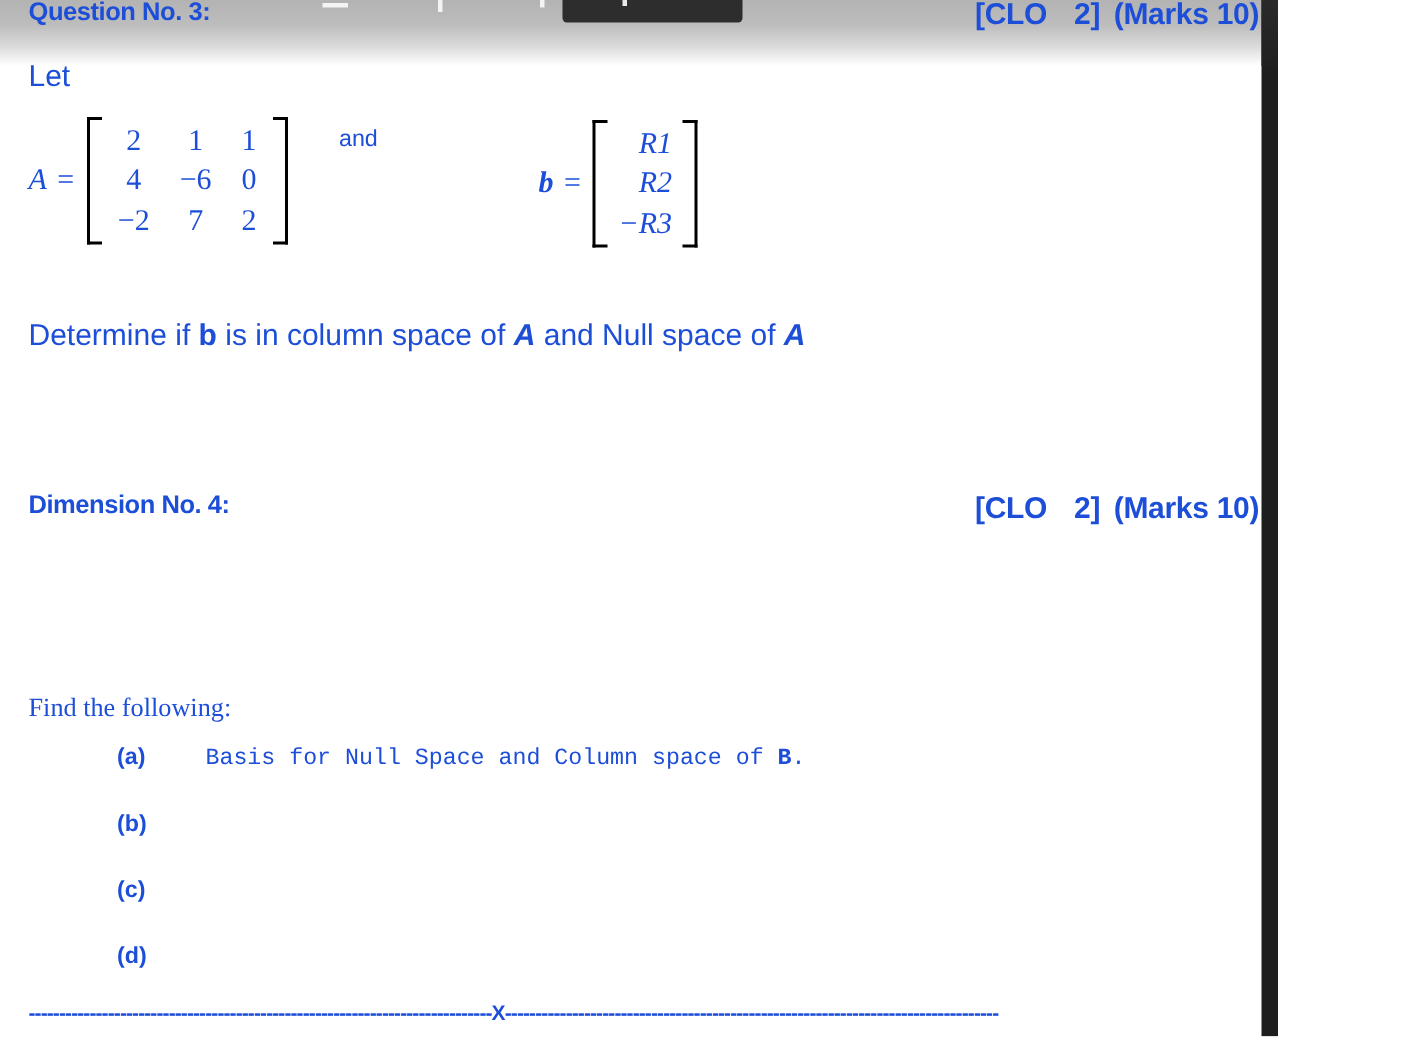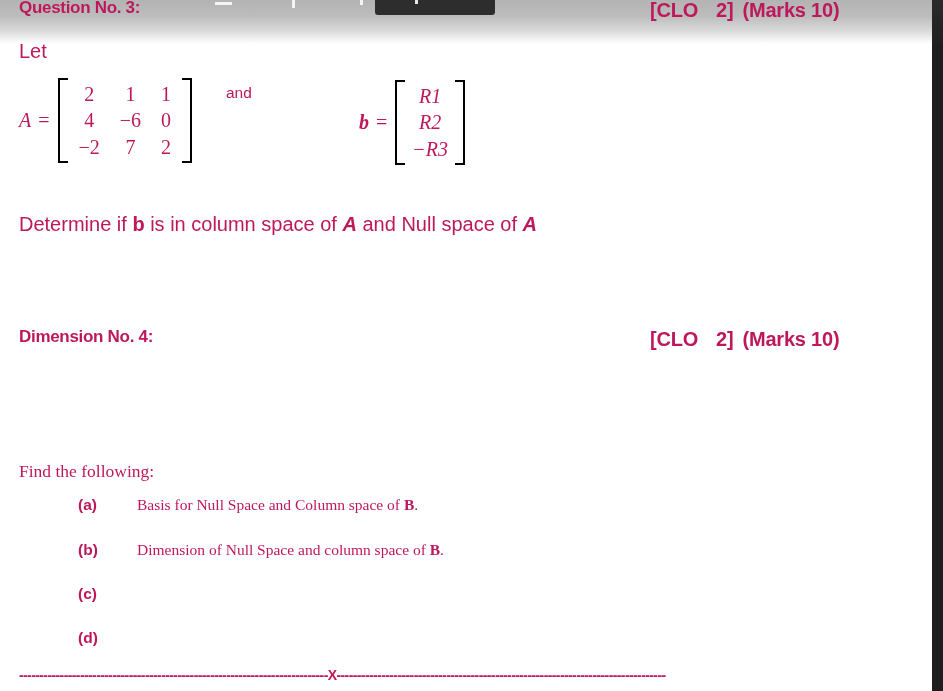--- a/index.html
+++ b/index.html
@@ -2,26 +2,26 @@
 <html><head>
 <meta charset="utf-8">
 <style>
   html, body {
     margin: 0;
     padding: 0;
     background: #ffffff;
   }
   #page {
     position: relative;
-    width: 943px;
+    width: 852px;
     height: 691px;
     overflow: hidden;
     background: #ffffff;
     font-family: "Liberation Sans", sans-serif;
-    color: #be185d;
+    color: #1d4ed8;
   }
   
   #top-gradient {
     position: absolute;
     left: 0; top: 0;
     width: 932px;
     height: 44px;
     background: linear-gradient(to bottom, #b3b3b3 0%, #bdbdbd 38%, #dcdcdc 72%, #f6f6f6 92%, #ffffff 100%);
     pointer-events: none;
   }
@@ -122,37 +122,37 @@
   .matrix::before { left: 0; border-left: 2px solid #000; }
   .matrix::after  { right: 0; border-right: 2px solid #000; }
   .matrix table { border-collapse: collapse; }
   .matrix td {
     font-size: 20px;
     text-align: center;
     padding: 0 10px;
     line-height: 1.32;
     white-space: nowrap;
   }
-  .matrix.var td { font-style: italic; padding: 0 6px; text-align: center; margin-top: 32px; }
+  .matrix.var td { font-style: italic; padding: 0 6px; text-align: right; margin-top: 32px; }
   .and-word {
     position: absolute;
     font-family: "Liberation Sans", sans-serif;
     font-size: 15.5px;
   }
 
   
   .li-label {
     position: absolute;
     font-family: "Liberation Sans", sans-serif;
     font-weight: bold;
     font-size: 15.5px;
   }
   .li-text {
     position: absolute;
-    font-family: Liberation Serif, serif;
+    font-family: Liberation Mono, monospace;
     font-size: 15.5px;
     white-space: nowrap;
   }
   .li-text sup { font-size: 10px; vertical-align: super; }
 
   
   #divider {
     position: absolute;
     left: 19px;
     top: 667px;
@@ -247,23 +247,20 @@
 
 
   <div class="serif" style="left:19px; top:461px;">Find the following:</div>
 
   <div class="li-label" style="left:78px; top:496px;">(a)</div>
   <div class="li-text" style="left:137px; top:496px;">
     <span>Basis for Null Space and Column space of </span><b>B</b><span>.</span>
   </div>
 
   <div class="li-label" style="left:78px; top:541px;">(b)</div>
-  <div class="li-text" style="left:137px; top:541px;">
-    <span>Dimension of Null Space and column space of </span><b>B</b><span>.</span>
-  </div>
 
   <div class="li-label" style="left:78px; top:585px;">(c)</div>
 
   <div class="li-label" style="left:78px; top:629px;">(d)</div>
 
   <div id="divider">
     <span>----------------------------------------------------------------------------</span><span>X</span><span>---------------------------------------------------------------------------------</span>
   </div>
 
   <div id="right-panel"></div>

